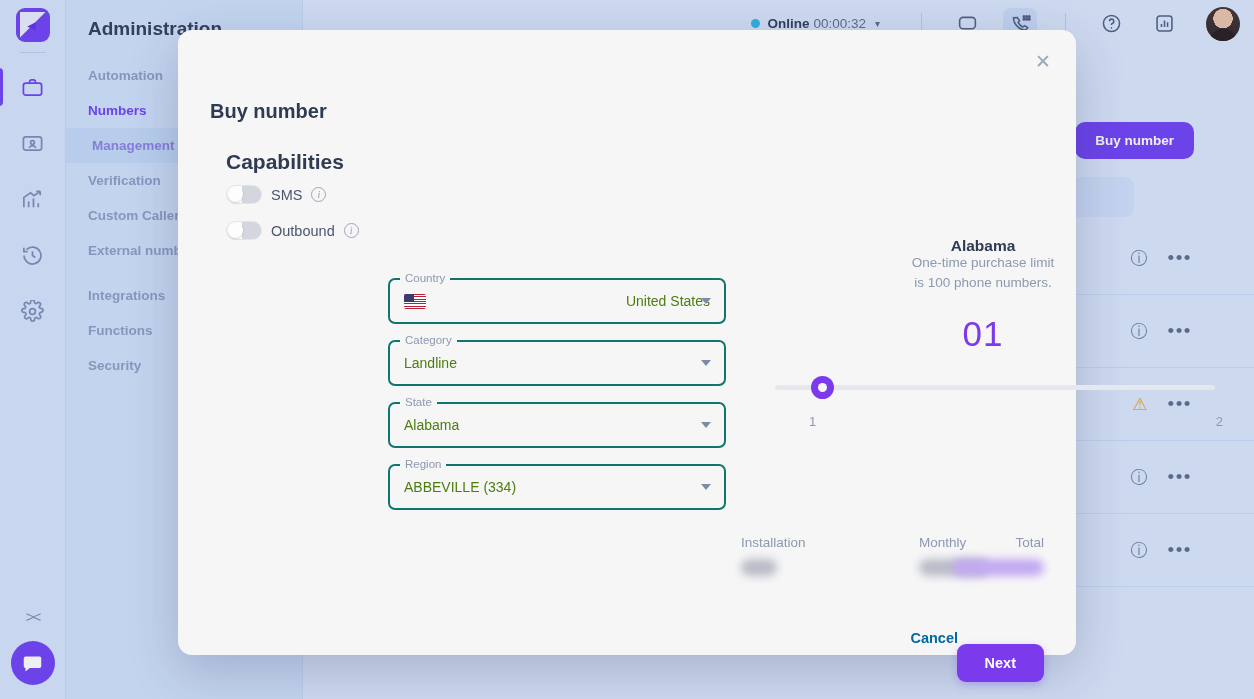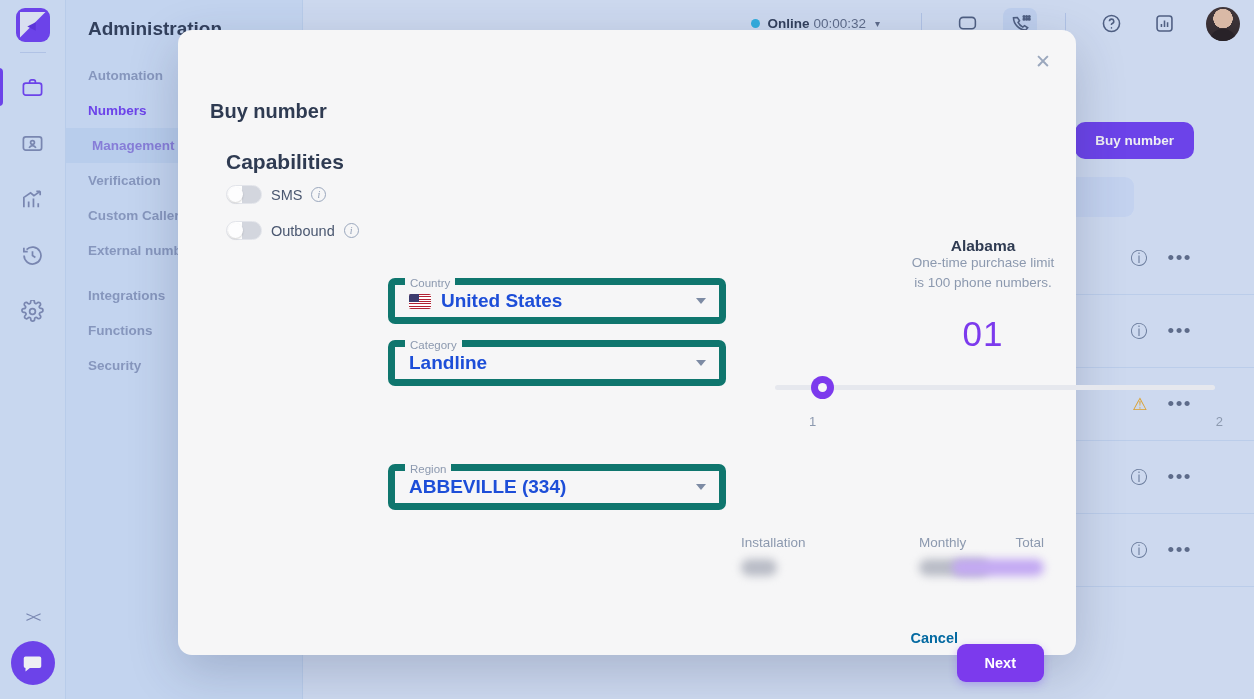--- a/index.html
+++ b/index.html
@@ -150,30 +150,30 @@
   .sw-label { font-size:14.5px; color:#4a5770; }
   .info-i {
     width:15px; height:15px; border-radius:50%; border:1.3px solid #9aa7bd; color:#8e9cb4;
     font-size:10px; display:flex; align-items:center; justify-content:center;
     font-family:"Liberation Serif", serif; font-style:italic;
   }
 
   
   .field {
     position:absolute; left:210px; width:338px; height:46px;
-    border:7px solid #0f766e; border-radius:7px; background:#f6f6f7;
-    display:flex; align-items:center; padding:0 14px;
+    border:2px solid #0f766e; border-radius:7px; background:#f6f6f7;
+    display:flex; align-items:center; padding:0 14px;justify-content:space-between;
   }
   .field.f1 { top:248px; } .field.f2 { top:310px; }
   .field.f3 { top:372px; } .field.f4 { top:434px; }
   .field-legend {
     position:absolute; top:-8px; left:10px; background:#f6f6f7; padding:0 5px;
     font-size:11.5px; color:#8c99af;
   }
-  .field-val { font-size:19px; color:#1d4ed8;font-weight:bold; }
+  .field-val { font-size:14px; color:#4d7c0f; }
   .field-arrow {
     position:absolute; right:13px; width:0; height:0;
     border-left:5.5px solid transparent; border-right:5.5px solid transparent;
     border-top:6px solid #7d8ba4;
   }
   .flag {
     width:22px; height:15px; margin-right:10px; border-radius:2px; flex:0 0 auto;
     background:
       linear-gradient(#b22234 0 7.7%, #fff 7.7% 15.4%, #b22234 15.4% 23.1%, #fff 23.1% 30.8%,
                       #b22234 30.8% 38.5%, #fff 38.5% 46.2%, #b22234 46.2% 53.9%, #fff 53.9% 61.6%,
@@ -394,20 +394,25 @@
       <span class="field-legend">Country</span>
       <span class="flag"></span>
       <span class="field-val">United States</span>
       <span class="field-arrow"></span>
     </div>
     <div class="field f2">
       <span class="field-legend">Category</span>
       <span class="field-val">Landline</span>
       <span class="field-arrow"></span>
     </div>
+    <div class="field f3">
+      <span class="field-legend">State</span>
+      <span class="field-val">Alabama</span>
+      <span class="field-arrow"></span>
+    </div>
     <div class="field f4">
       <span class="field-legend">Region</span>
       <span class="field-val">ABBEVILLE (334)</span>
       <span class="field-arrow"></span>
     </div>
 
     <div class="qty-block">
       <div class="qty-title">Alabama</div>
       <div class="qty-sub">
         <div>One-time purchase limit</div>

